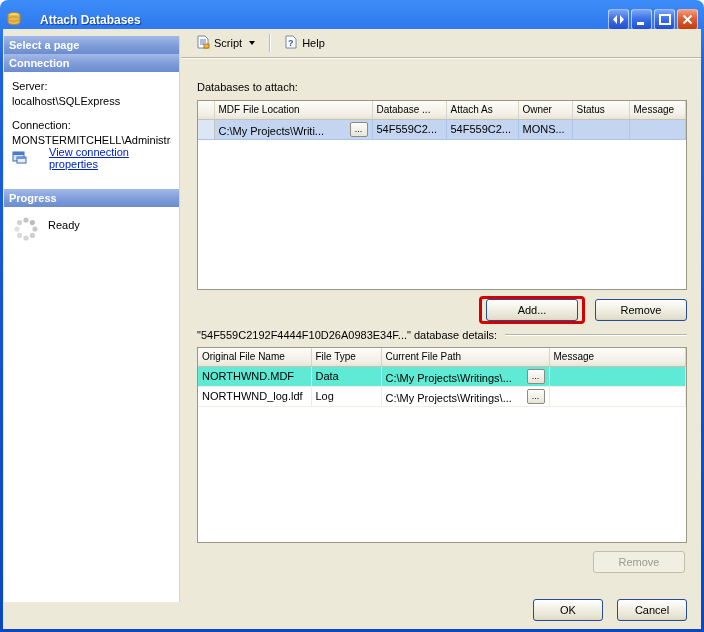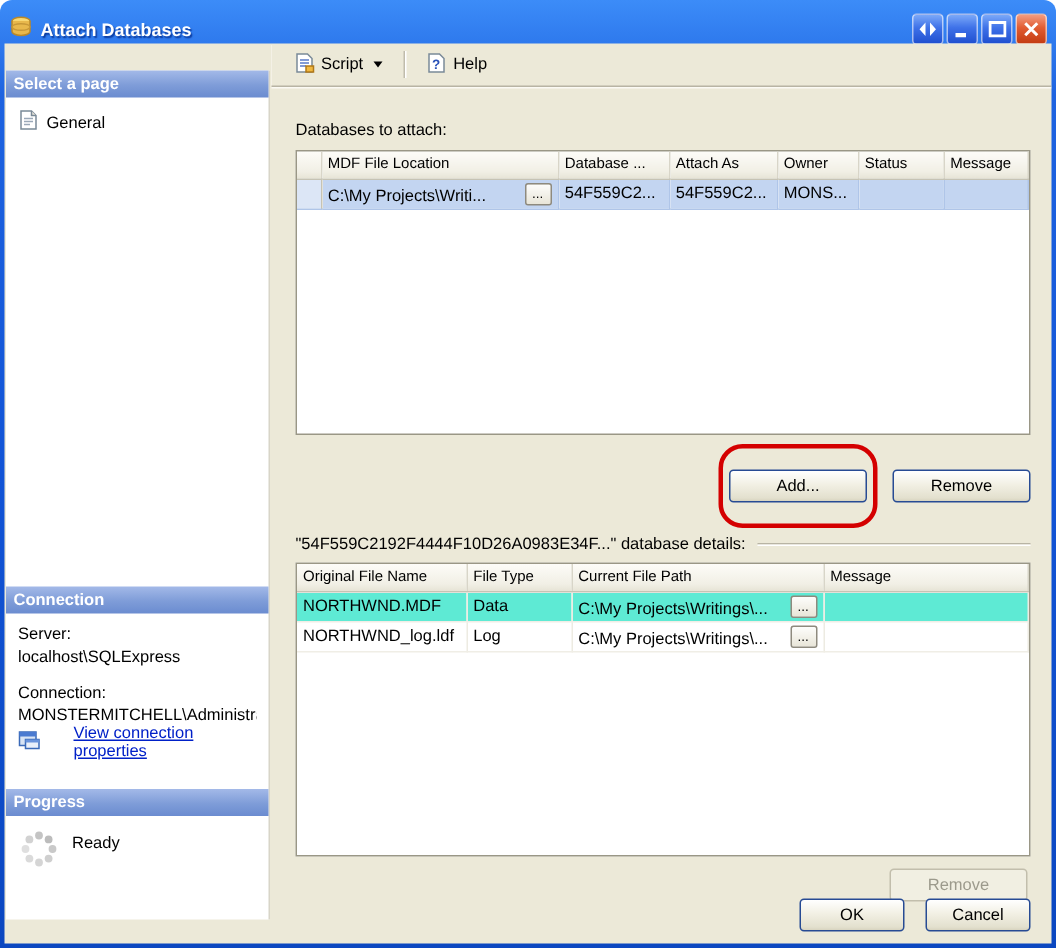--- a/index.html
+++ b/index.html
@@ -6,35 +6,35 @@
   html,body { background:#ffffff; }
   body { font-family:"Liberation Sans", sans-serif; font-size:11px; color:#000; }
 
   .window {
     position:relative; width:704px; height:632px;
     background:linear-gradient(180deg,#3C8CF8 0%, #1E63E0 10%, #1254D6 50%, #0B47C0 100%);
     border-radius:8px 8px 0 0;
     overflow:hidden;
   }
   .titlebar {
-    height:37px; display:flex; align-items:center; gap:5px; padding:2px 6px 0 6px;
+    height:37px; display:flex; align-items:center; gap:18px; padding:2px 6px 0 6px;
   }
   .title-text { color:#fff; font-weight:bold; font-size:12px; text-shadow:1px 1px 1px #0A3A9E; flex:1; }
   .win-buttons { display:flex; gap:2px; }
   .winbtn {
     width:21px; height:21px; border-radius:3px; border:1px solid rgba(255,255,255,.6);
     display:grid; place-items:center; cursor:pointer;
   }
   .winbtn.blue { background:linear-gradient(180deg,#7AA8F8,#3E71E8 45%,#1F4FD0); }
   .winbtn.red  { background:linear-gradient(180deg,#F39B7F,#E15C32 45%,#C33C12); }
 
   .body { position:absolute; left:3px; right:3px; top:29px; bottom:3px; background:#ECE9D8; overflow:hidden; }
 
   
-  .sidebar { position:absolute; left:1px; top:18px; width:176px; height:566px; background:#fff;
+  .sidebar { position:absolute; left:1px; top:7px; width:176px; height:566px; background:#fff;
              display:flex; flex-direction:column; border-right:1px solid #D8D5C8; }
   .panel-header {
     height:18px; line-height:18px; padding-left:5px; color:#fff; font-weight:bold; flex:0 0 18px;
     background:linear-gradient(180deg,#A3B9E8 0%, #7E9CD8 55%, #6B8CD0 100%);
   }
   .pages { height:326px; flex:0 0 326px; padding:6px 4px; }
   .page-item { display:flex; gap:5px; align-items:center; padding:2px 4px; cursor:pointer; }
   .conn { height:117px; flex:0 0 117px; padding:6px 8px 2px 8px; }
   .conn .lbl { margin-top:12px; }
   .conn .lbl:first-child { margin-top:2px; }
@@ -74,21 +74,21 @@
   tr.hl td { background:#5eead4; }
   .cellflex { display:flex; justify-content:space-between; align-items:flex-end; gap:3px; }
   .cellflex span { overflow:hidden; white-space:nowrap; }
   .browse-btn {
     flex:0 0 auto; width:18px; height:15px; font:9px "Liberation Sans", sans-serif; line-height:7px;
     background:linear-gradient(180deg,#FDFDFB,#E8E5D8); border:1px solid #8E8A7E; border-radius:2px;
     cursor:pointer; padding:0;
   }
 
   .btn-row { display:flex; justify-content:flex-end; align-items:center; gap:10px; margin-top:6px; }
-  .annotation { border:3px solid #D40000; border-radius:16px; padding:14px 4px; display:inline-block; }
+  .annotation { border:3px solid #D40000; border-radius:4px; padding:0 4px; display:inline-block; }
   .xp-btn {
     width:92px; height:22px; font:11px "Liberation Sans", sans-serif;
     background:linear-gradient(180deg,#FFFFFF,#F2F0E4 45%,#E3E0CE 90%,#D8D4C0);
     border:1px solid #274B94; border-radius:3px; cursor:pointer;
   }
   .xp-btn.disabled { color:#9C9A8C; border-color:#C2BEAC; background:#F1EFE2; cursor:default; }
 
   .details-row { display:flex; align-items:center; gap:8px; margin-top:5px; margin-bottom:6px; }
   .details-div { flex:1; height:2px; border-top:1px solid #B8B4A4; border-bottom:1px solid #fff; }
   .remove-row { display:flex; justify-content:flex-end; margin-top:8px; padding-right:2px; }
@@ -132,32 +132,20 @@
             <path d="M1.5 1.5l8 8M9.5 1.5l-8 8" stroke="#fff" stroke-width="2"></path>
           </svg>
       </span>
     </span>
   </div>
 
   <div class="body">
 
     <div class="sidebar">
       <div class="panel-header">Select a page</div>
-      <div class="pages">
-        <div class="page-item">
-          <span>
-            <svg width="14" height="14" viewBox="0 0 14 14">
-              <path d="M2 1h7l3 3v9H2z" fill="#fff" stroke="#7A8A98"></path>
-              <path d="M9 1v3h3" fill="#E8E4D8" stroke="#7A8A98"></path>
-              <path d="M4 6h6M4 8h6M4 10h4" stroke="#9AA8B8" stroke-width="1"></path>
-            </svg>
-          </span>
-          <span>General</span>
-        </div>
-      </div>
 
       <div class="panel-header">Connection</div>
       <div class="conn">
         <div class="lbl">Server:</div>
         <div class="val">localhost\SQLExpress</div>
         <div class="lbl">Connection:</div>
         <div class="val">MONSTERMITCHELL\Administra</div>
         <div class="link-row">
           <span>
             <svg width="15" height="13" viewBox="0 0 15 13">

